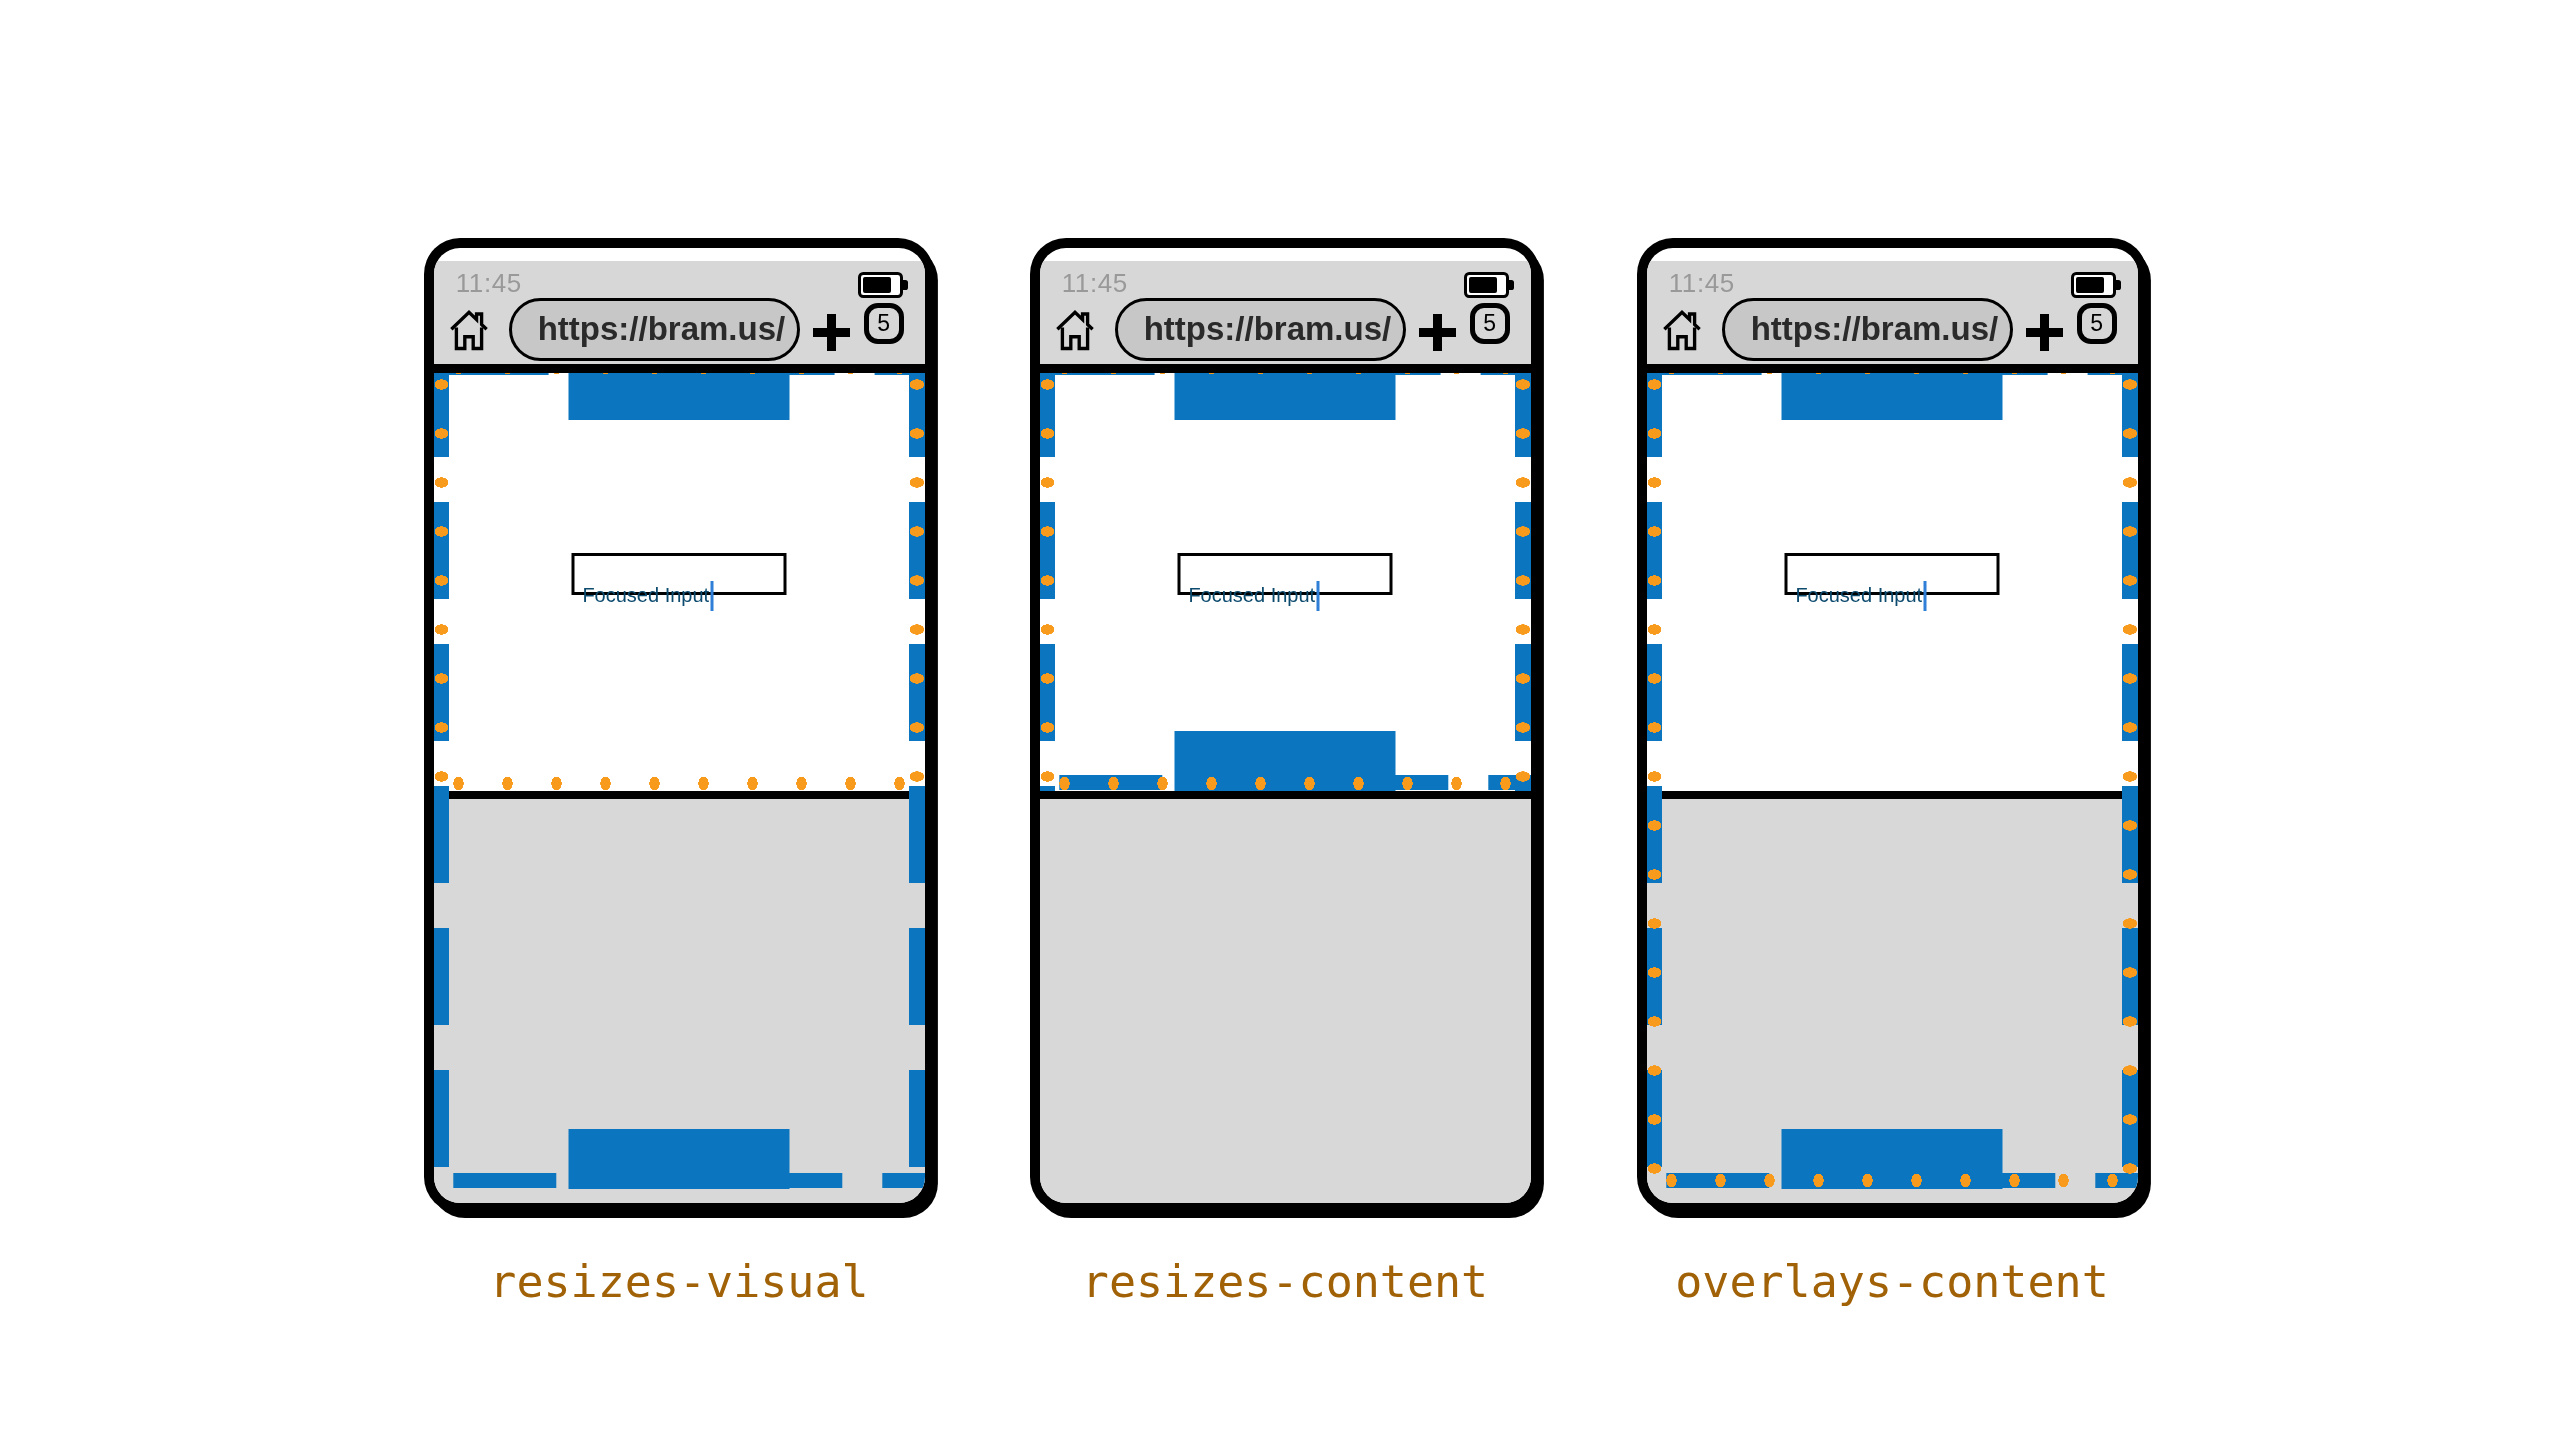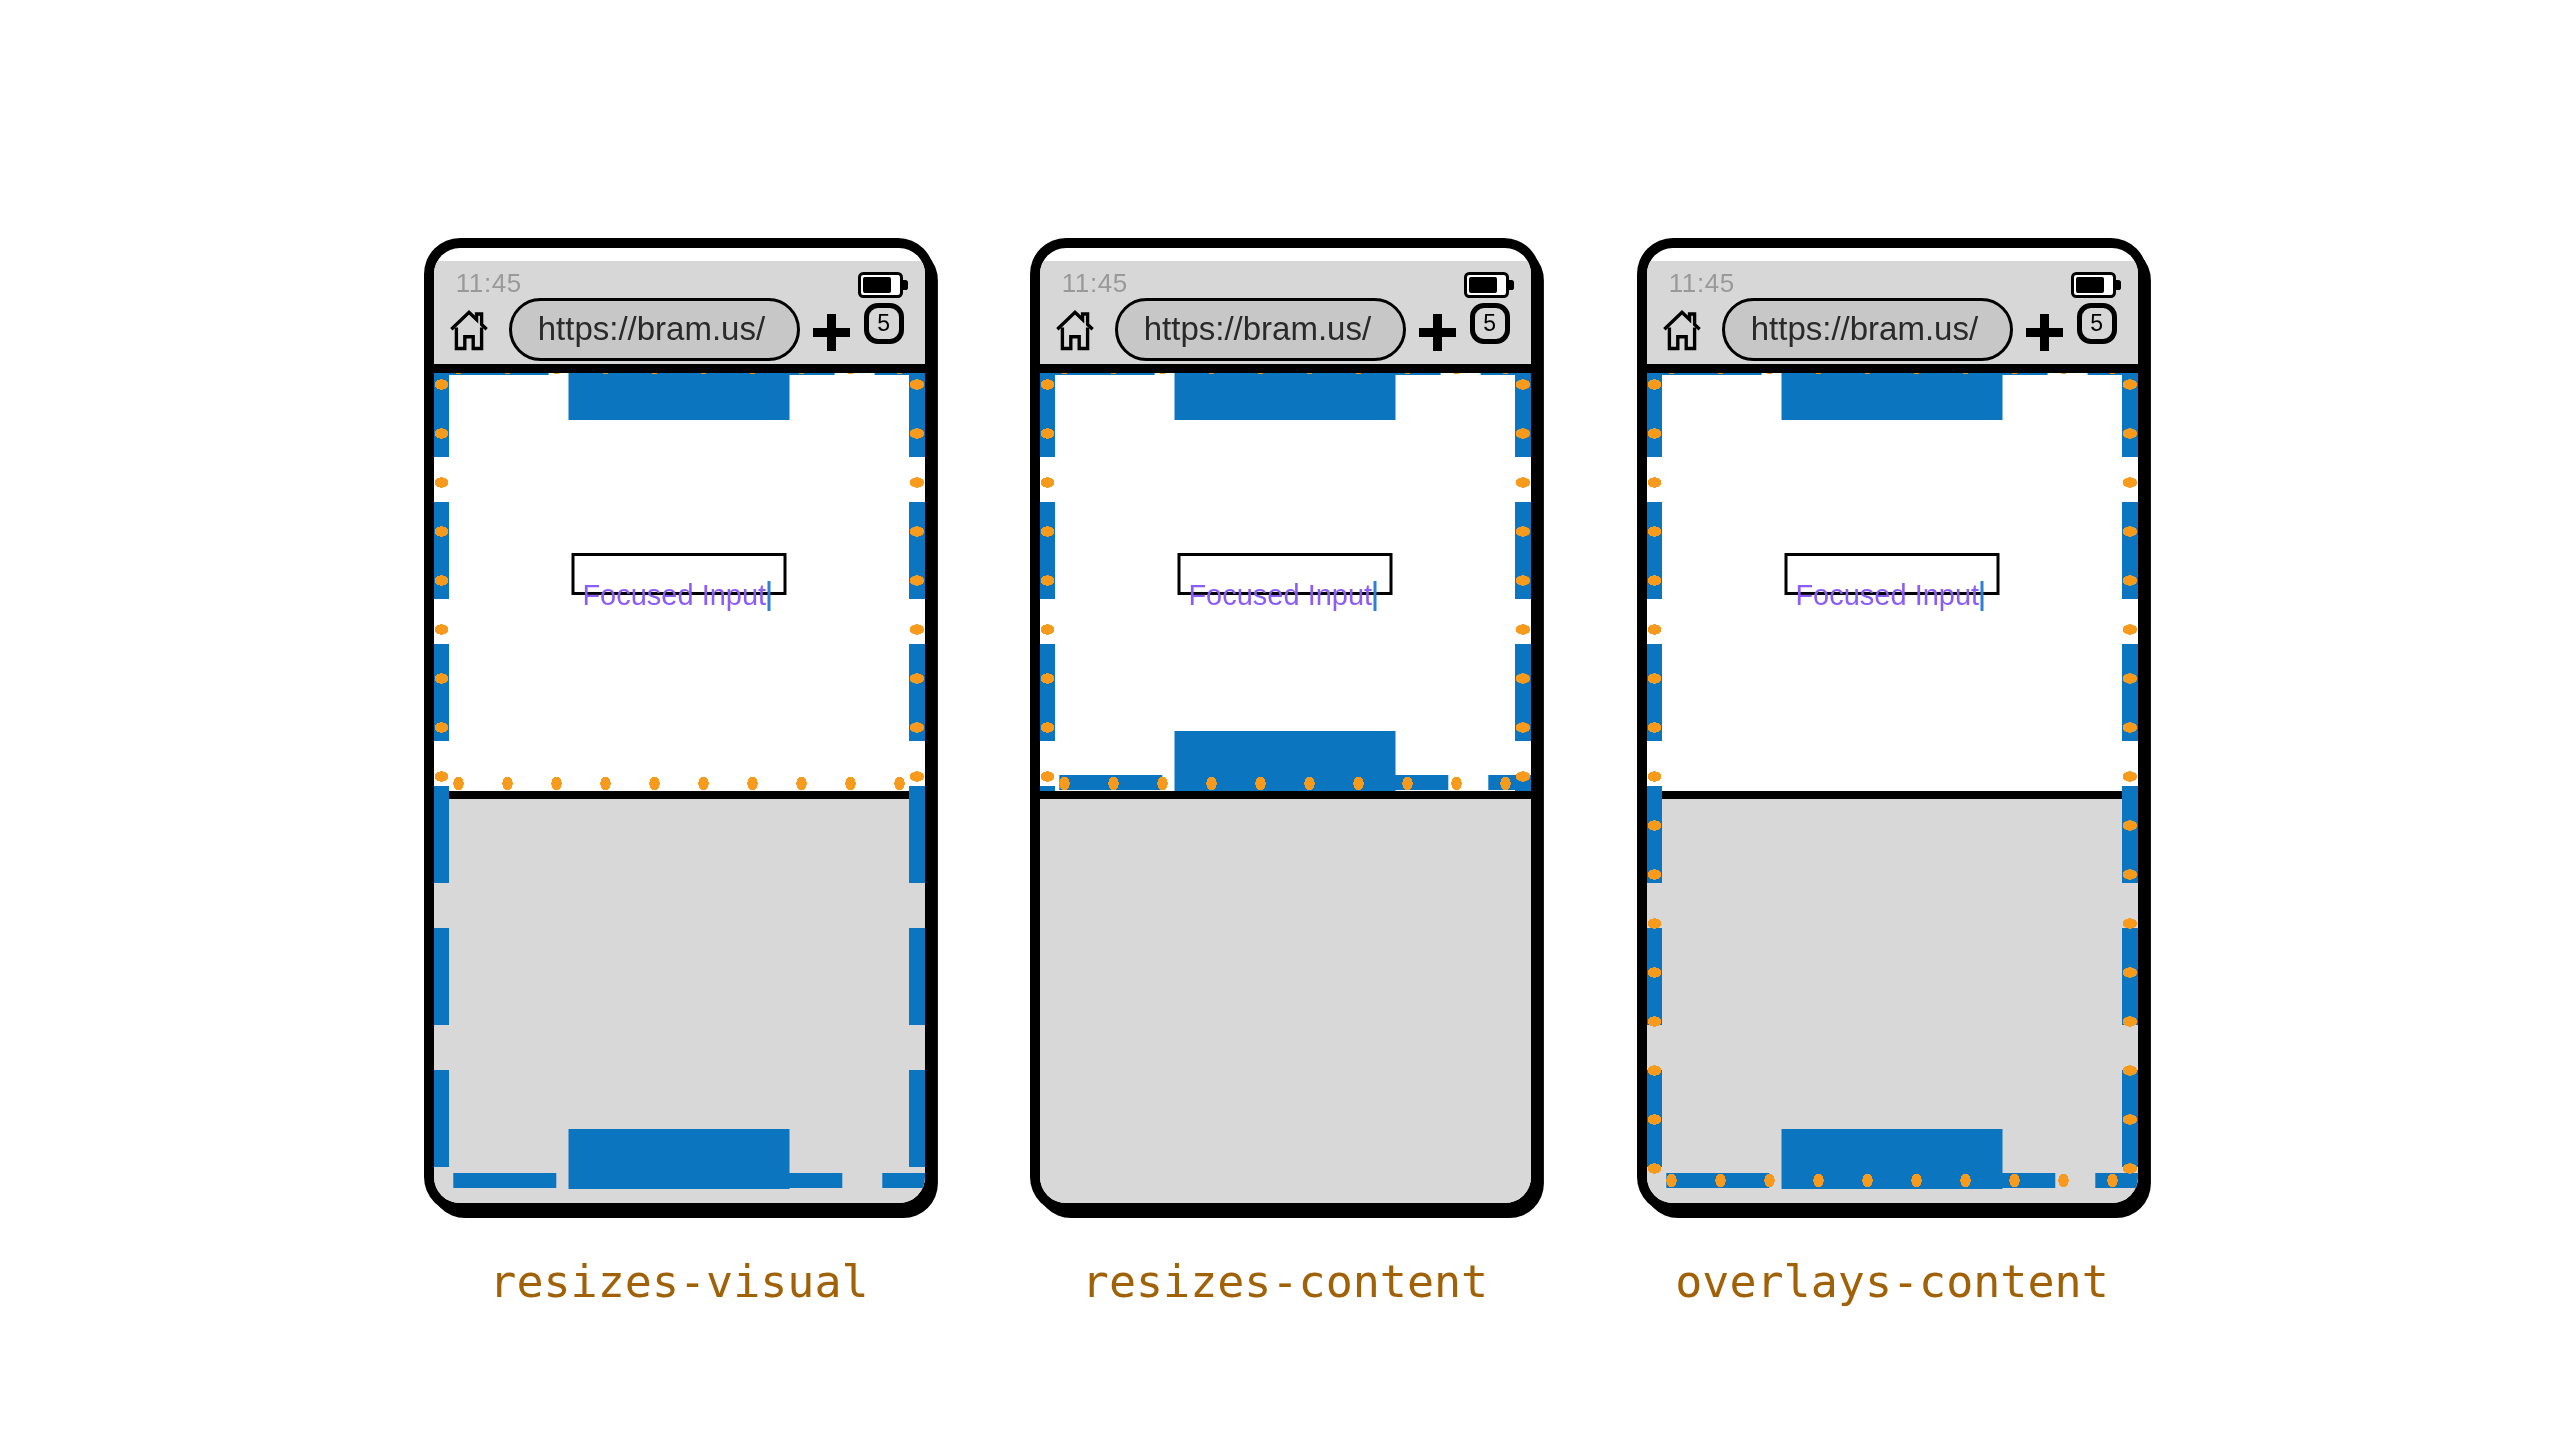--- a/index.html
+++ b/index.html
@@ -14,21 +14,21 @@
 
   
   .chrome{position:absolute;left:0;top:13px;width:100%;height:103px;background:#d7d7d7;border-bottom:9px solid #000;z-index:5;}
   .time{position:absolute;left:22px;top:7.7px;font-size:26px;color:#999;letter-spacing:0.6px;}
   .battery{position:absolute;right:22px;top:11.6px;width:39px;height:19.3px;border:3.2px solid #000;border-radius:5.2px;background:#fff;}
   .battery-fill{position:absolute;left:1.9px;top:1.9px;bottom:1.9px;right:8.4px;background:#000;border-radius:1.9px;}
   .battery-nub{position:absolute;right:-8.4px;top:4.5px;width:5.2px;height:10.3px;background:#000;border-radius:0 2.6px 2.6px 0;}
   .home{position:absolute;left:14px;top:44px;width:42px;height:50px;}
   .pill{position:absolute;left:75px;top:37px;width:291px;height:63px;background:#c7c7c7;border:3.9px solid #000;
         border-radius:35px;box-sizing:border-box;}
-  .pill span{display:block;margin:9px 0 16px 26px;font-size:33px;color:#2a2a2a;}
+  .pill span{display:block;margin:9px 0 16px 26px;font-size:33px;color:#2a2a2a;font-weight:bold;}
   .plus{position:absolute;left:379px;top:53px;width:37px;height:37px;}
   .plus::before{content:"";position:absolute;left:0;top:14px;width:37px;height:9px;background:#000;}
   .plus::after{content:"";position:absolute;left:14px;top:0;width:9px;height:37px;background:#000;}
   .tabbox{position:absolute;left:430px;top:42px;width:40px;height:41px;border:5.8px solid #000;border-radius:14px;
           box-sizing:border-box;text-align:center;}
   .tabbox span{display:block;font-size:23px;line-height:30px;color:#000;}
 
   
   .keyboard{position:absolute;left:0;right:0;top:543px;bottom:0;background:#d8d8d8;border-top:8.4px solid #000;z-index:1;}
 
@@ -61,21 +61,21 @@
   .p1 .footer-block,.p3 .footer-block{top:881px;}
   .p2 .footer-block{top:483px;}
   .p1 .dots-v,.p2 .dots-v{height:431px;}         
   .p3 .dots-v{height:829px;}                    
   .p1 .dots-bottom,.p2 .dots-bottom{top:528px;}
   .p3 .dots-bottom{top:925px;}
 
   
   .inputbox{position:absolute;left:50%;transform:translateX(-50%);top:305px;width:215px;height:42px;background:#fff;
             border:3.9px solid #000;box-sizing:border-box;z-index:4;display:flex;align-items:center;padding-left:7.7px;}
-  .inputbox span{font-size:29px;color:#8b5cf6;margin-top:44px;}
+  .inputbox span{font-size:20px;color:#0c4a6e;margin-top:44px;}
   .caret{display:inline-block;width:3.2px;height:30px;background:#2f7fd8;margin-left:1.3px;}
 
   
   .caption{position:absolute;top:1255px;width:510px;text-align:center;
            font-family:"DejaVu Sans Mono",monospace;font-size:45px;color:#a16207;}
   .caption.c1{left:424px;} .caption.c2{left:1030px;} .caption.c3{left:1637px;}
 </style>
 </head>
 <body>
 

